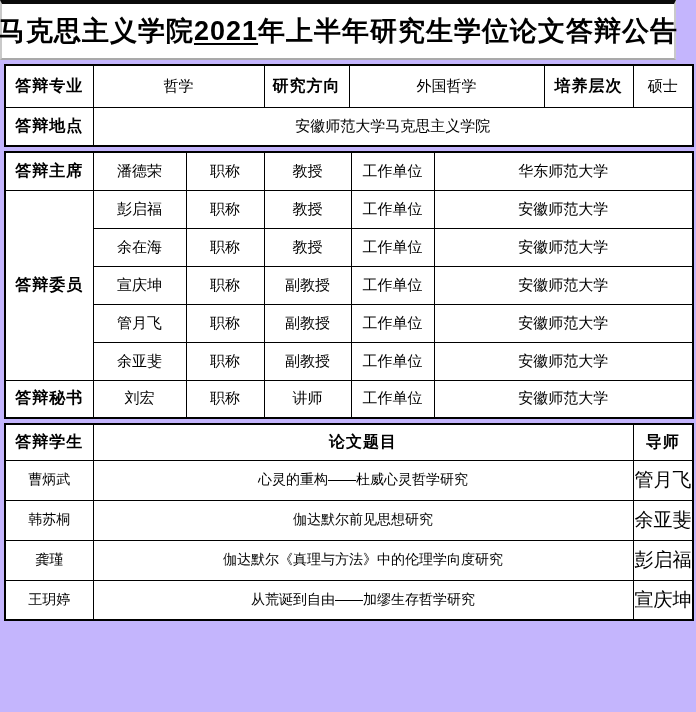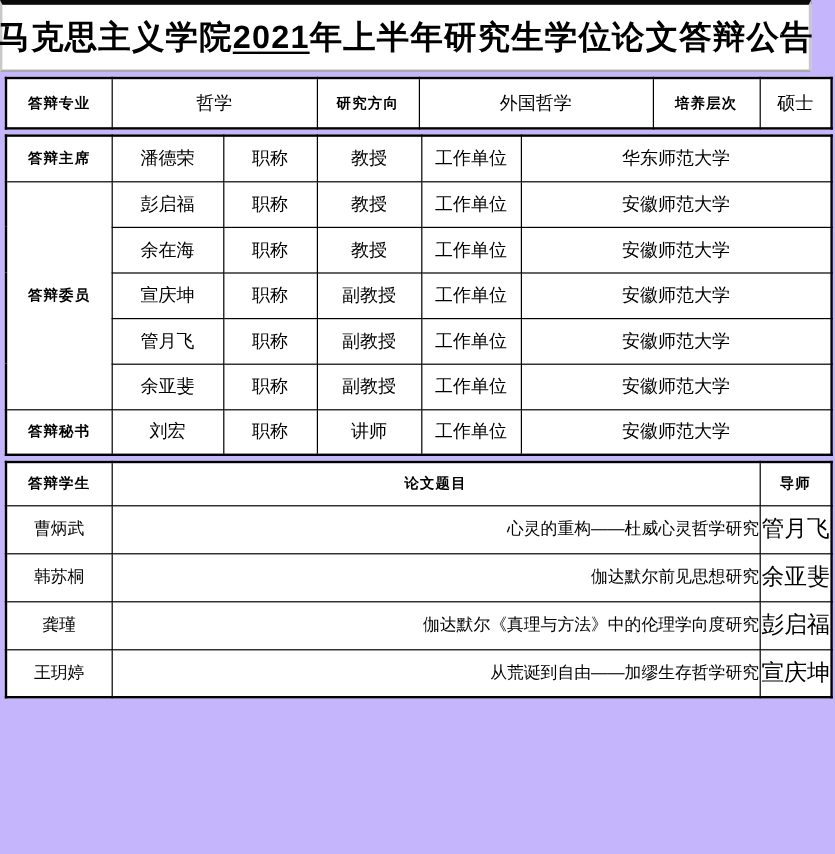--- a/index.html
+++ b/index.html
@@ -38,33 +38,33 @@
     margin-top: 4px;
     background: #fff;
   }
   table, td { border: 1px solid #000; }
   table { border-width: 2px; }
   td {
     text-align: center; vertical-align: middle;
     font-size: 15px; font-weight: 400;
     overflow: hidden; white-space: nowrap;
   }
-  td.lbl { font-weight: bold; font-size: 12px; letter-spacing: 1px; }
+  td.lbl { font-weight: bold; font-size: 16px; letter-spacing: 1px; }
   td.mid { font-weight: 400; font-size: 15px; }
 
   .tbl-info tr    { height: 42px; }
   .tbl-info tr.r2 { height: 43px; }
   .tbl-info tr.r3 { height: 39px; }
 
   .tbl-committee tr { height: 38px; }
 
   .tbl-students tr.hdr { height: 36px; }
   .tbl-students tr.stu { height: 40px; }
   .tbl-students td.thesis {
-    text-align: right; padding-left: 0; font-size: 14px;
+    text-align: center; padding-left: 0; font-size: 14px;
   }
   .tbl-students td.sname { font-size: 14px; }
   .tbl-students td.sup {
     font-size: 19px; padding: 0 1px; letter-spacing: 0;
   }
 </style>
 </head>
 <body>
 
 <div class="page">
@@ -84,20 +84,24 @@
     </colgroup>
     <tbody>
         <tr>
       <td class="lbl">答辩专业</td>
       <td>哲学</td>
       <td class="lbl">研究方向</td>
       <td>外国哲学</td>
       <td class="lbl">培养层次</td>
       <td>硕士</td>
     </tr>
+    <tr class="r3">
+      <td class="lbl">答辩地点</td>
+      <td colspan="5">安徽师范大学马克思主义学院</td>
+    </tr>
   </tbody>
     </table>
 
   <table class="tbl-committee">
     <colgroup>
       <col style="width:88px">
         <col style="width:93px">
         <col style="width:78px">
       <col style="width:87px">
         <col style="width:83px">

